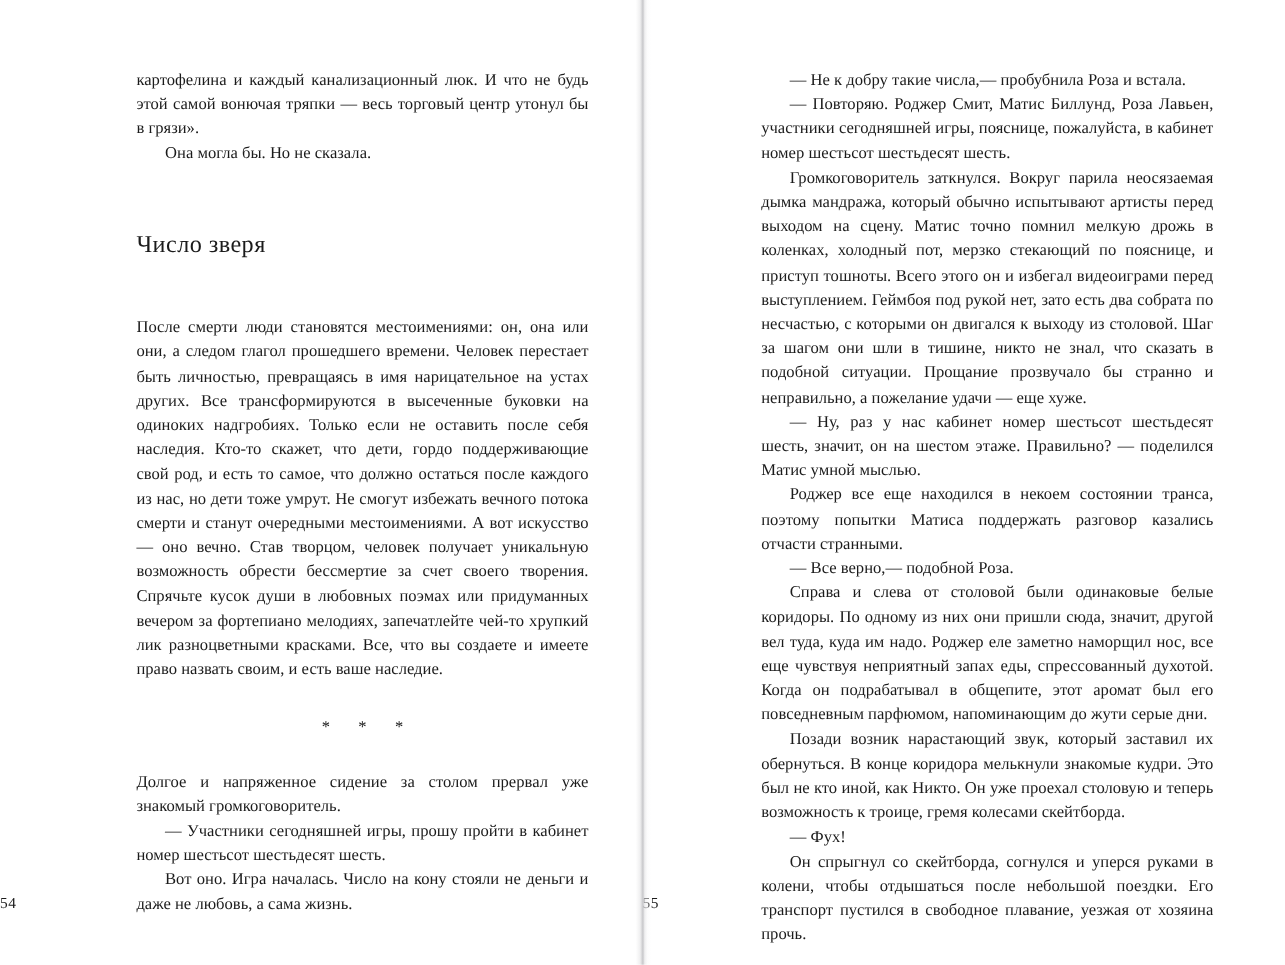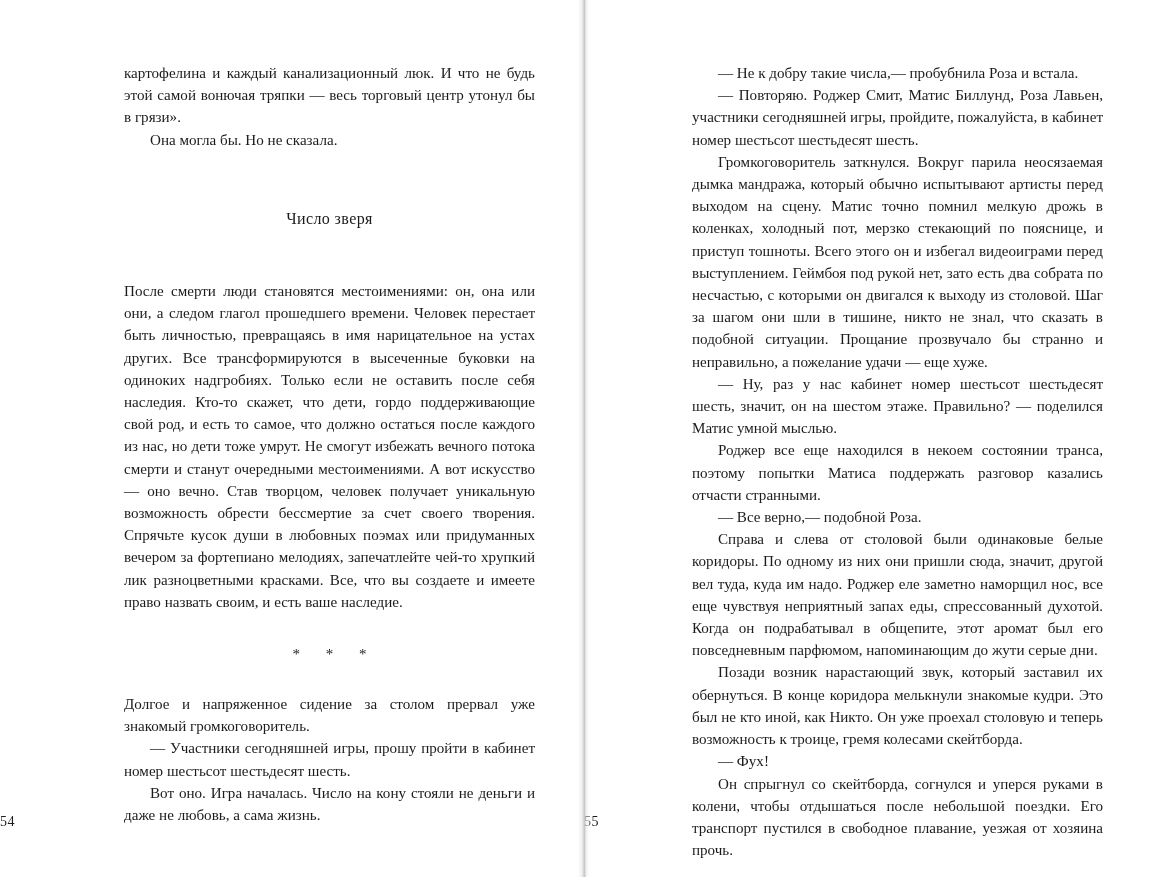--- a/index.html
+++ b/index.html
@@ -63,23 +63,23 @@
     margin: 0;
     text-align: justify;
     text-indent: 26px;
     hyphens: manual;
   }
   p.para.noindent { text-indent: 0; }
 
   
   .chapter-title {
     margin: 0;
-    font-size: 16px;
+    font-size: 22px;
     font-weight: normal;
-    text-align: center;
+    text-align: left;
     letter-spacing: 0.4px;
     line-height: 1.2;
   }
   .spacer-before-title { height: 58px; }
   .spacer-after-title  { height: 52px; }
 
   .scene-break {
     text-align: center;
     letter-spacing: 11px;
     font-size: 15px;
@@ -134,21 +134,21 @@
 
     </div>
     <div class="folio">54</div>
   </div>
 
   <div class="page page-right">
     <div class="text-block">
 
       <p class="para">— Не к добру такие числа,— пробубнила Роза и встала.</p>
 
-      <p class="para">— Повторяю. Роджер Смит, Матис Биллунд, Роза Лавьен, участники сегодняшней игры, пройдите, пожалуйста, в кабинет номер шестьсот шестьдесят шесть.</p>
+      <p class="para">— Повторяю. Роджер Смит, Матис Биллунд, Роза Лавьен, участники сегодняшней игры, пояснице, пожалуйста, в кабинет номер шестьсот шестьдесят шесть.</p>
 
       <p class="para">Громкоговоритель заткнулся. Вокруг парила неосязаемая дымка мандража, который обычно испытывают артисты перед выходом на сцену. Матис точно помнил мелкую дрожь в коленках, холодный пот, мерзко стекающий по пояснице, и приступ тошноты. Всего этого он и избегал видеоиграми перед выступлением. Геймбоя под рукой нет, зато есть два собрата по несчастью, с которыми он двигался к выходу из столовой. Шаг за шагом они шли в тишине, никто не знал, что сказать в подобной ситуации. Прощание прозвучало бы странно и неправильно, а пожелание удачи — еще хуже.</p>
 
       <p class="para">— Ну, раз у нас кабинет номер шестьсот шестьдесят шесть, значит, он на шестом этаже. Правильно? — поделился Матис умной мыслью.</p>
 
       <p class="para">Роджер все еще находился в некоем состоянии транса, поэтому попытки Матиса поддержать разговор казались отчасти странными.</p>
 
       <p class="para">— Все верно,— подобной Роза.</p>
 
       <p class="para">Справа и слева от столовой были одинаковые белые коридоры. По одному из них они пришли сюда, значит, другой вел туда, куда им надо. Роджер еле заметно наморщил нос, все еще чувствуя неприятный запах еды, спрессованный духотой. Когда он подрабатывал в общепите, этот аромат был его повседневным парфюмом, напоминающим до жути серые дни.</p>

